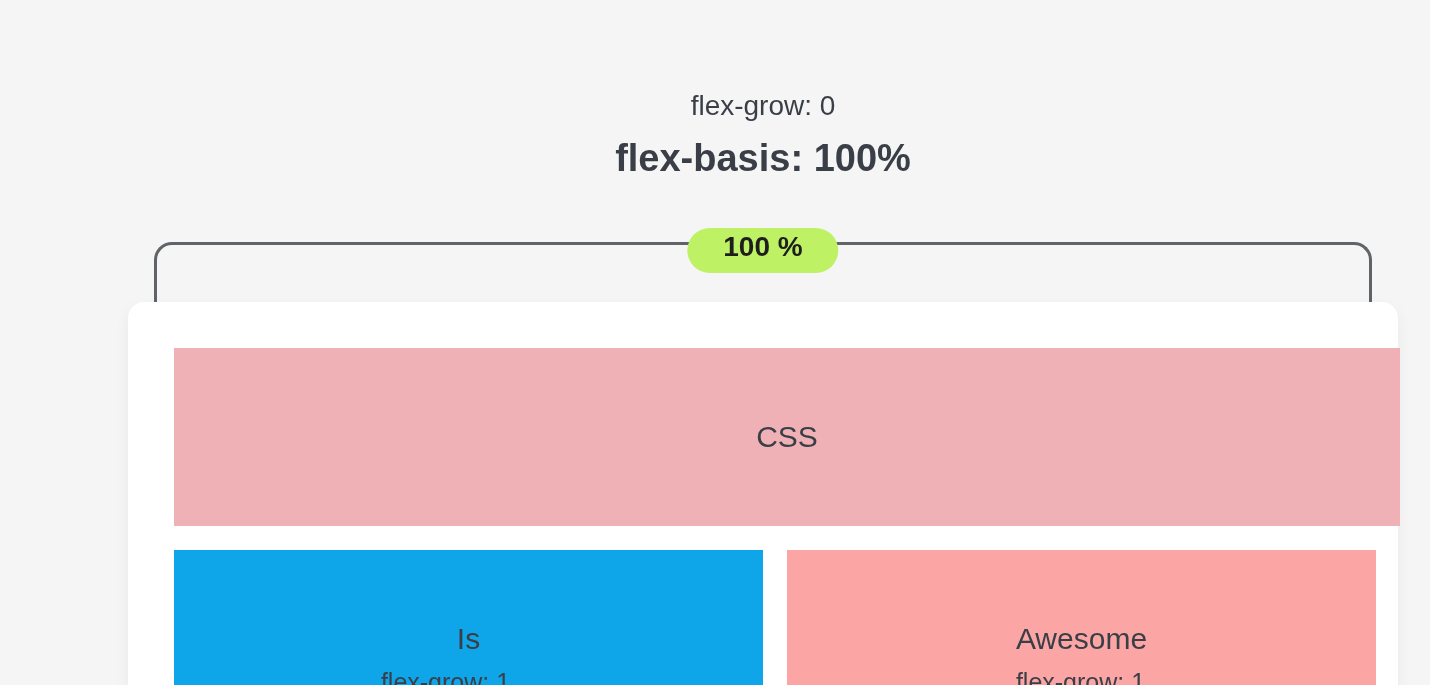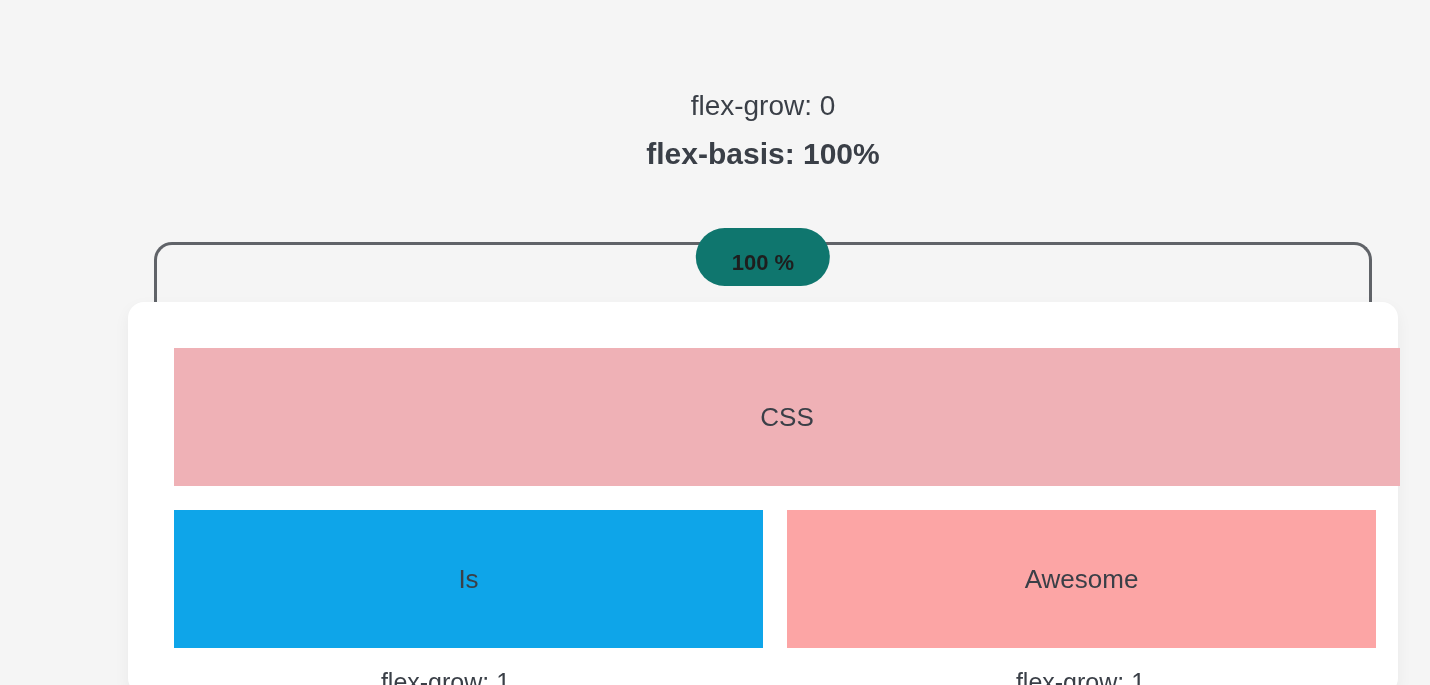--- a/index.html
+++ b/index.html
@@ -24,47 +24,47 @@
     position: absolute;
     top: 28px;
     left: 0;
     width: 100%;
     text-align: center;
     font-size: 28px;
     line-height: 1.25;
     color: #3a3f47;
   }
   .top-labels .line { display: block; }
-  .top-labels .line.strong { font-weight: 800; font-size: 30px; margin-top: 2px; }
+  .top-labels .line.strong { font-weight: 800; font-size: 38px; margin-top: 2px; }
 
   
   .bracket {
     position: absolute;
     top: 194px;
     left: 26px;
     width: 1218px;
     height: 76px;
     border-top: 3px solid #606368;
     border-left: 3px solid #606368;
     border-right: 3px solid #606368;
     border-top-left-radius: 18px;
     border-top-right-radius: 18px;
   }
 
   .badge {
     position: absolute;
     top: 180px;
     left: 50%;
     transform: translateX(-50%);
-    background: #0f766e;
+    background: #bef264;
     color: #1e1e1e;
     font-weight: 700;
-    font-size: 22px;
+    font-size: 28px;
     line-height: 1;
-    padding: 24px 24px 12px 24px;
+    padding: 5px 24px 12px 24px;
     border-radius: 999px;
     white-space: nowrap;
   }
 
   
   .card {
     position: absolute;
     top: 254px;
     left: 0;
     width: 1270px;
@@ -77,22 +77,22 @@
   .flex-demo {
     display: flex;
     flex-wrap: wrap;
     width: 100%;
   }
 
   .item {
     display: flex;
     align-items: center;
     justify-content: center;
-    height: 138px;
-    font-size: 26px;
+    height: 178px;
+    font-size: 30px;
     color: #3a3f47;
   }
 
   .item-a { background: #efb1b6; flex: 0 0 100%; }
   .item-b { background: #0ea5e9; flex: 1 1 0; }
   .item-c { background: #fca5a5; flex: 1 1 0; }
 
   
   .bottom-labels {
     position: absolute;

